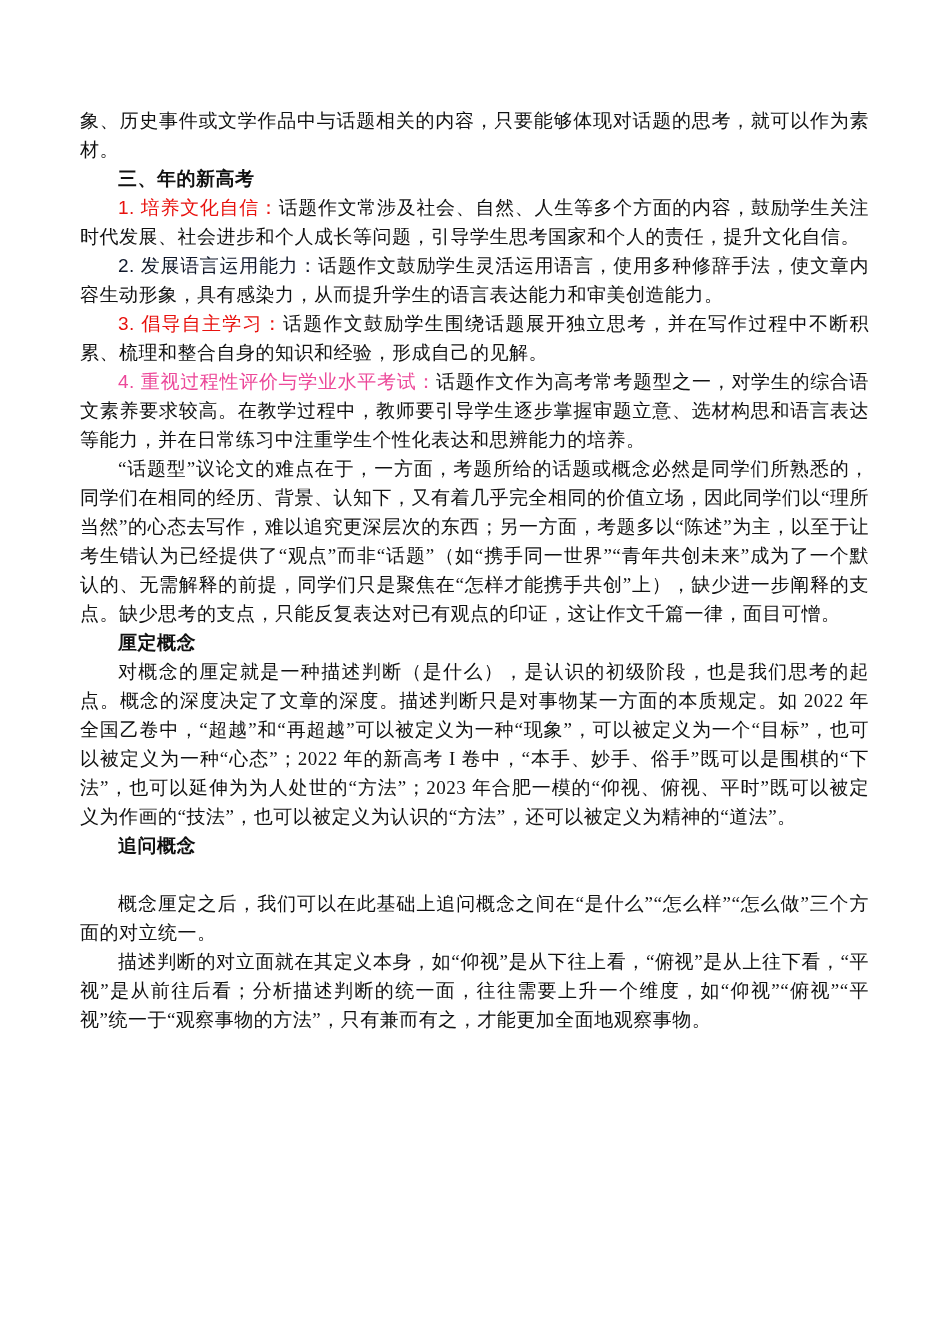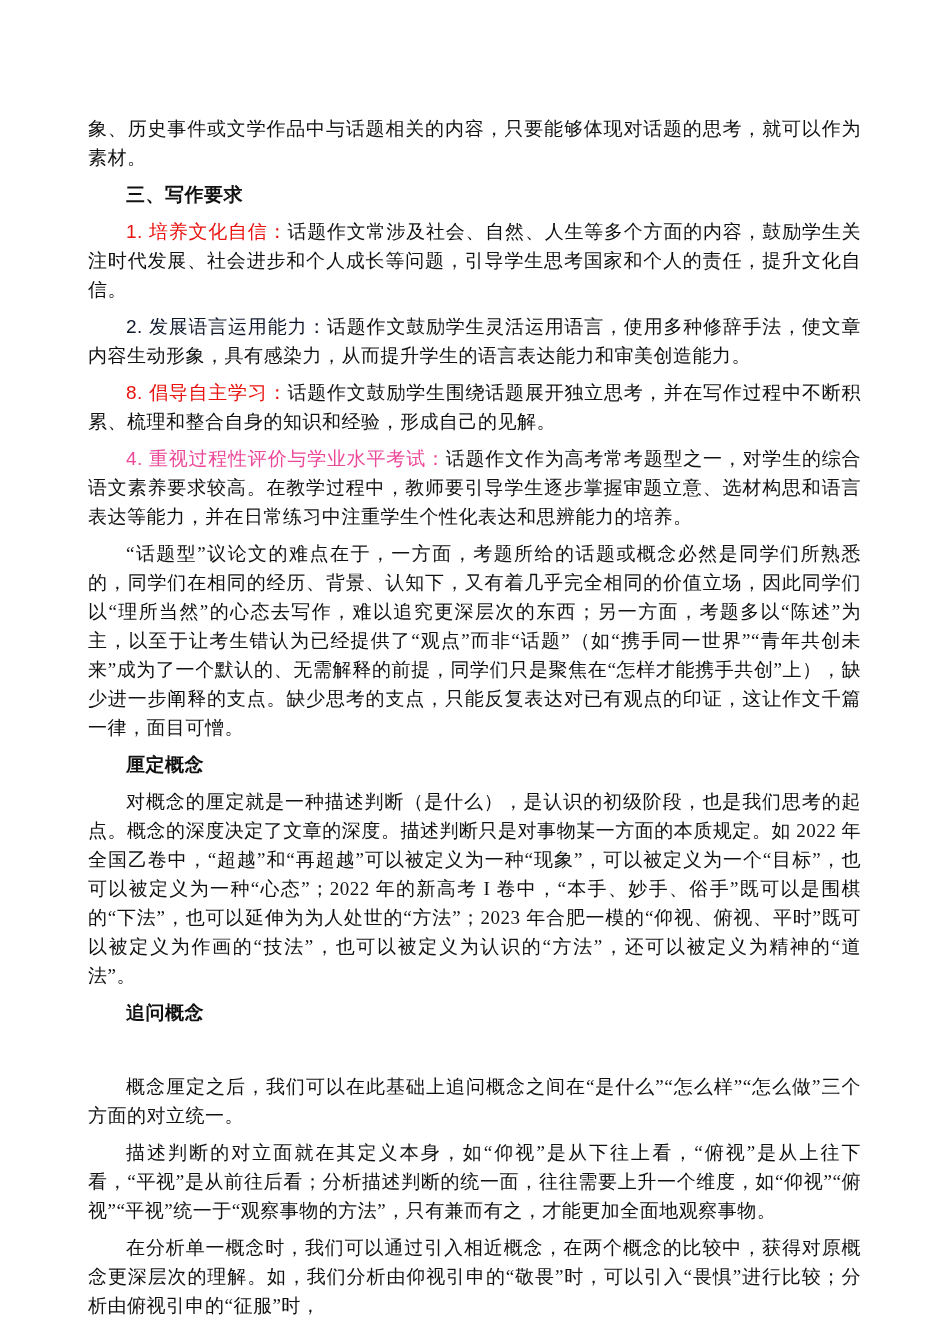--- a/index.html
+++ b/index.html
@@ -21,21 +21,21 @@
     top: 106px;
     width: 789px;
     color: #111111;
     font-size: 19px;
     line-height: 29px;
     text-align: justify;
     text-justify: inter-ideograph;
     letter-spacing: 0.5px;
   }
   .doc p {
-    margin: 8px;
+    margin: 0;
     padding: 0;
     text-indent: 2em;
   }
   .doc p.no-indent {
     text-indent: 0;
   }
   .doc p.heading {
     font-weight: 700;
     font-family: "Liberation Sans", "DejaVu Sans", sans-serif;
   }
@@ -46,27 +46,26 @@
     font-weight: 400;
     font-family: "Liberation Sans", "DejaVu Sans", sans-serif;
   }
 </style>
 </head>
 <body>
 
 <div class="page">
   <main class="doc" id="doc">
       <p class="body no-indent"><span>象、历史事件或文学作品中与话题相关的内容，只要能够体现对话题的思考，就可以作为素材。</span></p>
-      <p class="heading"><span>三、写作要求</span></p>
+      <p class="heading"><span>三、年的新高考</span></p>
       <p class="body"><strong class="lead" style="color: rgb(232, 18, 14);">1. 培养文化自信：</strong><span>话题作文常涉及社会、自然、人生等多个方面的内容，鼓励学生关注时代发展、社会进步和个人成长等问题，引导学生思考国家和个人的责任，提升文化自信。</span></p>
       <p class="body"><strong class="lead" style="color: #0f172a;">2. 发展语言运用能力：</strong><span>话题作文鼓励学生灵活运用语言，使用多种修辞手法，使文章内容生动形象，具有感染力，从而提升学生的语言表达能力和审美创造能力。</span></p>
-      <p class="body"><strong class="lead" style="color: rgb(232, 18, 14);">8. 倡导自主学习：</strong><span>话题作文鼓励学生围绕话题展开独立思考，并在写作过程中不断积累、梳理和整合自身的知识和经验，形成自己的见解。</span></p>
+      <p class="body"><strong class="lead" style="color: rgb(232, 18, 14);">3. 倡导自主学习：</strong><span>话题作文鼓励学生围绕话题展开独立思考，并在写作过程中不断积累、梳理和整合自身的知识和经验，形成自己的见解。</span></p>
       <p class="body"><strong class="lead" style="color: #ec4899;">4. 重视过程性评价与学业水平考试：</strong><span>话题作文作为高考常考题型之一，对学生的综合语文素养要求较高。在教学过程中，教师要引导学生逐步掌握审题立意、选材构思和语言表达等能力，并在日常练习中注重学生个性化表达和思辨能力的培养。</span></p>
       <p class="body"><span>“话题型”议论文的难点在于，一方面，考题所给的话题或概念必然是同学们所熟悉的，同学们在相同的经历、背景、认知下，又有着几乎完全相同的价值立场，因此同学们以“理所当然”的心态去写作，难以追究更深层次的东西；另一方面，考题多以“陈述”为主，以至于让考生错认为已经提供了“观点”而非“话题”（如“携手同一世界”“青年共创未来”成为了一个默认的、无需解释的前提，同学们只是聚焦在“怎样才能携手共创”上），缺少进一步阐释的支点。缺少思考的支点，只能反复表达对已有观点的印证，这让作文千篇一律，面目可憎。</span></p>
       <p class="heading"><span>厘定概念</span></p>
       <p class="body"><span>对概念的厘定就是一种描述判断（是什么），是认识的初级阶段，也是我们思考的起点。概念的深度决定了文章的深度。描述判断只是对事物某一方面的本质规定。如 2022 年全国乙卷中，“超越”和“再超越”可以被定义为一种“现象”，可以被定义为一个“目标”，也可以被定义为一种“心态”；2022 年的新高考 I 卷中，“本手、妙手、俗手”既可以是围棋的“下法”，也可以延伸为为人处世的“方法”；2023 年合肥一模的“仰视、俯视、平时”既可以被定义为作画的“技法”，也可以被定义为认识的“方法”，还可以被定义为精神的“道法”。</span></p>
       <p class="heading"><span>追问概念</span></p>
       <p class="blank"></p>
       <p class="body"><span>概念厘定之后，我们可以在此基础上追问概念之间在“是什么”“怎么样”“怎么做”三个方面的对立统一。</span></p>
       <p class="body"><span>描述判断的对立面就在其定义本身，如“仰视”是从下往上看，“俯视”是从上往下看，“平视”是从前往后看；分析描述判断的统一面，往往需要上升一个维度，如“仰视”“俯视”“平视”统一于“观察事物的方法”，只有兼而有之，才能更加全面地观察事物。</span></p>
-      <p class="body"><span>在分析单一概念时，我们可以通过引入相近概念，在两个概念的比较中，获得对原概念更深层次的理解。如，我们分析由仰视引申的“敬畏”时，可以引入“畏惧”进行比较；分析由俯视引申的“征服”时，</span></p>
     </main>
 </div>
 
 </body></html>

